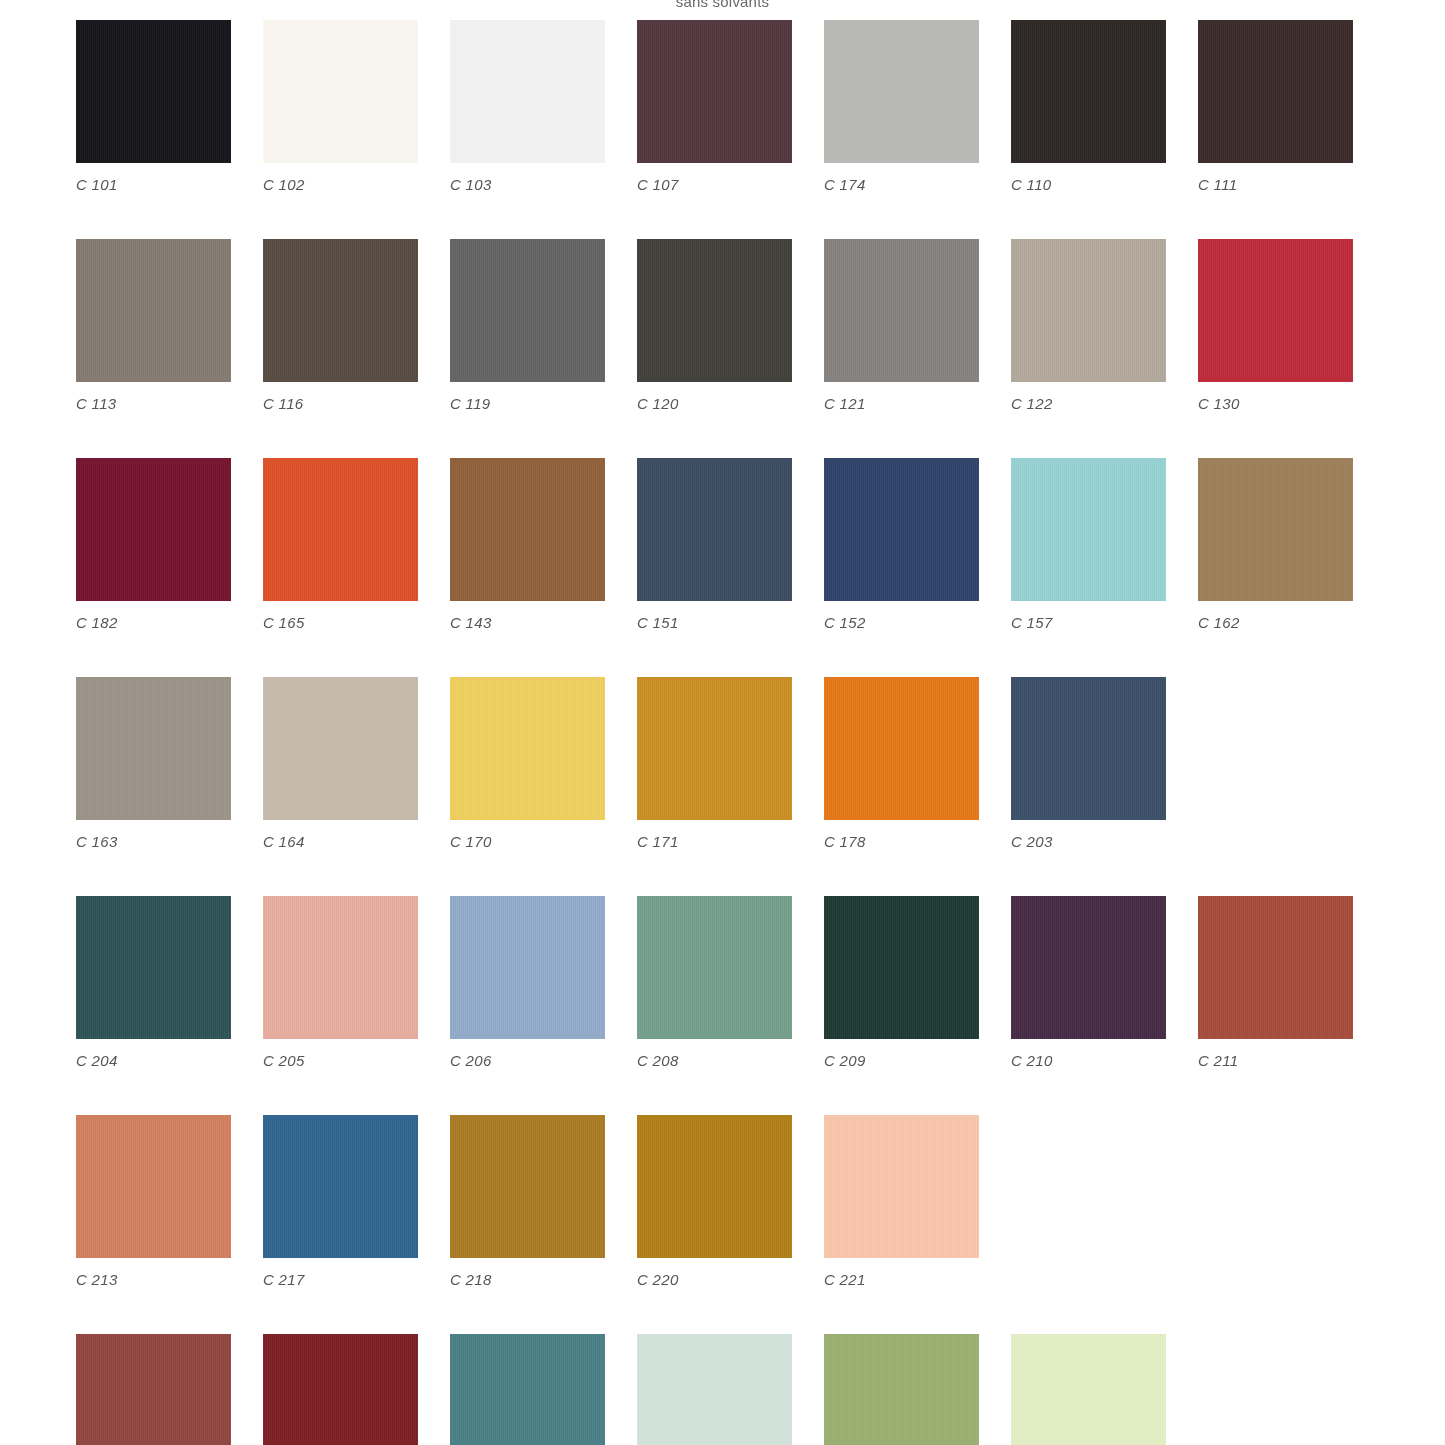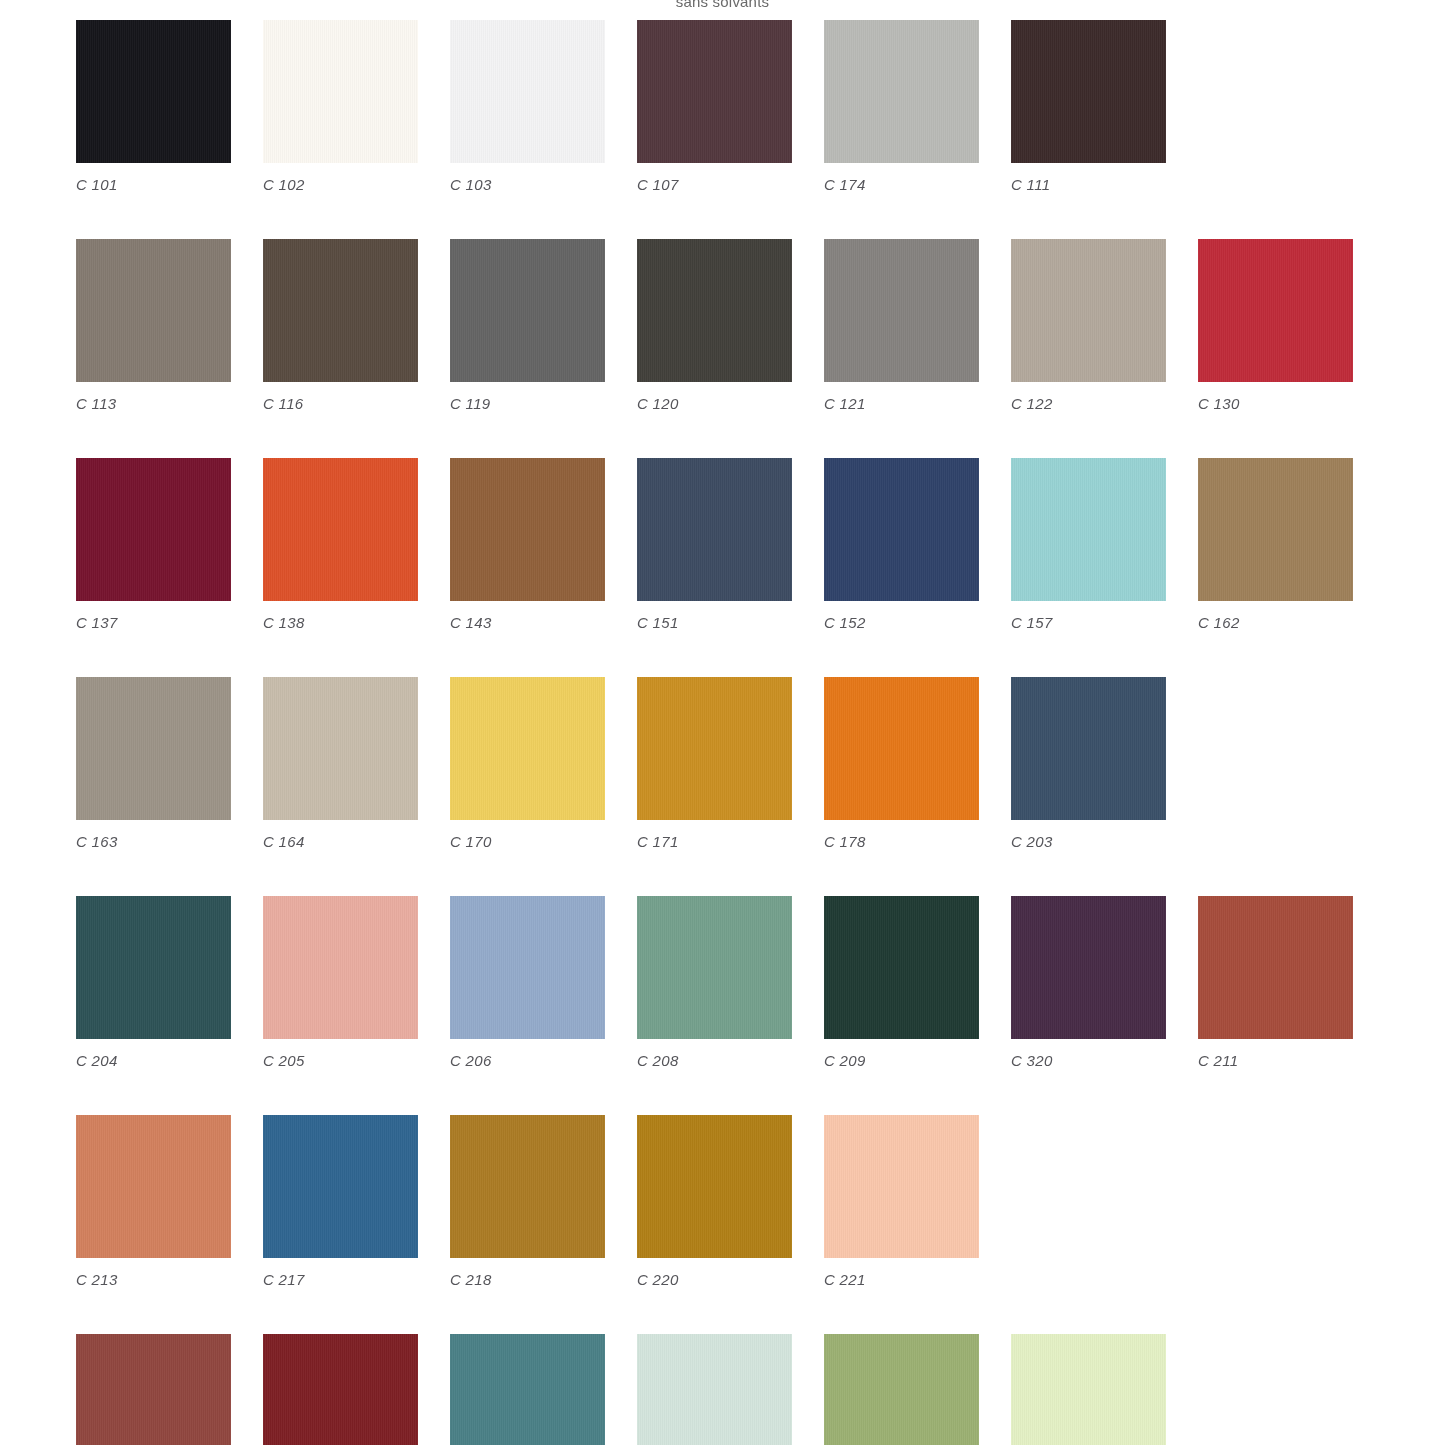--- a/index.html
+++ b/index.html
@@ -98,20 +98,24 @@
     </div>
     <div class="swatch-cell">
       <div class="swatch-chip" style="background-color: rgb(82, 55, 61);"></div>
       <div class="swatch-label">C 107</div>
     </div>
     <div class="swatch-cell">
       <div class="swatch-chip" style="background-color: rgb(185, 186, 182);"></div>
       <div class="swatch-label">C 174</div>
     </div>
     <div class="swatch-cell">
+      <div class="swatch-chip" style="background-color: rgb(44, 39, 36);"></div>
+      <div class="swatch-label">C 110</div>
+    </div>
+    <div class="swatch-cell">
       <div class="swatch-chip" style="background-color: rgb(59, 42, 42);"></div>
       <div class="swatch-label">C 111</div>
     </div>
   </div>
 
   <div class="swatch-row">
     <div class="swatch-cell">
       <div class="swatch-chip" style="background-color: rgb(132, 122, 112);"></div>
       <div class="swatch-label">C 113</div>
     </div>
@@ -137,25 +141,25 @@
     </div>
     <div class="swatch-cell">
       <div class="swatch-chip" style="background-color: rgb(191, 43, 57);"></div>
       <div class="swatch-label">C 130</div>
     </div>
   </div>
 
   <div class="swatch-row">
     <div class="swatch-cell">
       <div class="swatch-chip" style="background-color: rgb(118, 19, 46);"></div>
-      <div class="swatch-label">C 137</div>
+      <div class="swatch-label">C 182</div>
     </div>
     <div class="swatch-cell">
       <div class="swatch-chip" style="background-color: rgb(221, 81, 41);"></div>
-      <div class="swatch-label">C 138</div>
+      <div class="swatch-label">C 165</div>
     </div>
     <div class="swatch-cell">
       <div class="swatch-chip" style="background-color: rgb(144, 96, 58);"></div>
       <div class="swatch-label">C 143</div>
     </div>
     <div class="swatch-cell">
       <div class="swatch-chip" style="background-color: rgb(60, 75, 97);"></div>
       <div class="swatch-label">C 151</div>
     </div>
     <div class="swatch-cell">
@@ -215,21 +219,21 @@
     <div class="swatch-cell">
       <div class="swatch-chip" style="background-color: rgb(116, 160, 140);"></div>
       <div class="swatch-label">C 208</div>
     </div>
     <div class="swatch-cell">
       <div class="swatch-chip" style="background-color: rgb(31, 58, 51);"></div>
       <div class="swatch-label">C 209</div>
     </div>
     <div class="swatch-cell">
       <div class="swatch-chip" style="background-color: rgb(71, 43, 70);"></div>
-      <div class="swatch-label">C 320</div>
+      <div class="swatch-label">C 210</div>
     </div>
     <div class="swatch-cell">
       <div class="swatch-chip" style="background-color: rgb(166, 76, 59);"></div>
       <div class="swatch-label">C 211</div>
     </div>
   </div>
 
   <div class="swatch-row">
     <div class="swatch-cell">
       <div class="swatch-chip" style="background-color: rgb(210, 128, 93);"></div>

